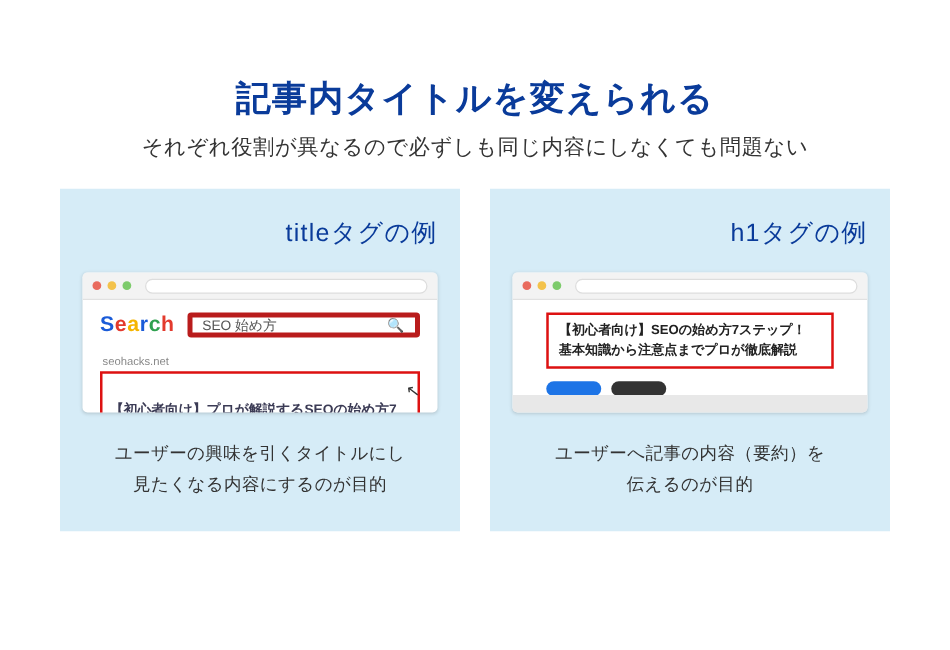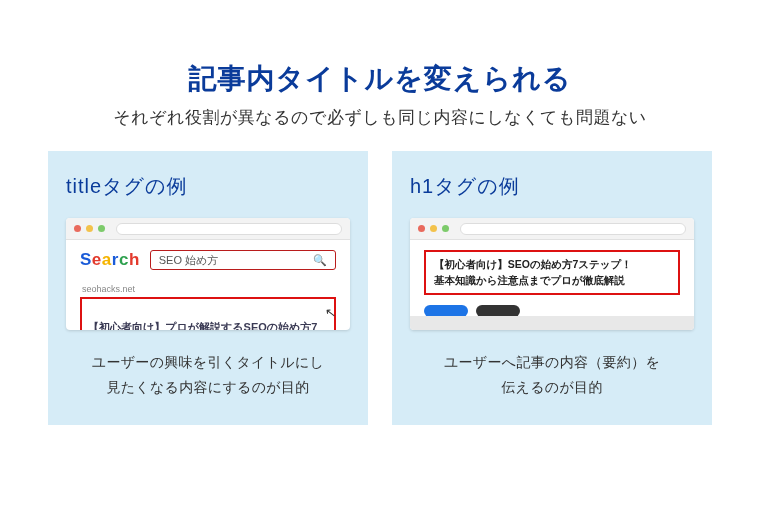--- a/index.html
+++ b/index.html
@@ -35,21 +35,21 @@
     display: flex;
     gap: 24px;
     justify-content: center;
   }
   .card {
     width: 320px;
     background: #d6ecf7;
     padding: 22px 18px 26px;
   }
   .card-title {
-    text-align: left;
+    text-align: right;
     font-size: 20px;
     font-weight: 500;
     color: #0a3b9a;
     margin-bottom: 18px;
     letter-spacing: 1px;
   }
   .browser {
     background: #fff;
     border-radius: 4px;
     overflow: hidden;
@@ -89,21 +89,21 @@
   .logo {
     font-weight: 700;
     font-size: 17px;
     letter-spacing: 0.5px;
   }
   .logo .c1{color:#1a5bd8}.logo .c2{color:#e33a2d}.logo .c3{color:#f5b400}
   .logo .c4{color:#1a5bd8}.logo .c5{color:#2fa14f}.logo .c6{color:#e33a2d}
   .search-box {
     flex: 1;
     height: 20px;
-    border: 1px solid #b91c1c;
+    border: 4px solid #b91c1c;
     border-radius: 3px;
     font-size: 11px;
     display: flex;
     align-items: center;
     padding: 0 8px;
     color: #555;
     justify-content: space-between;
   }
   .mag { font-size: 11px; color:#777; }
   .serp-site {
@@ -122,21 +122,21 @@
   }
   .cursor {
     position: absolute;
     right: 14px;
     bottom: 10px;
     font-size: 13px;
     color:#333;
     transform: rotate(-8deg);
   }
   
-  .article-body { padding: 10px 14px; }
+  .article-body { padding: 10px 27px; }
   .article-h1 {
     border: 2px solid #d11;
     padding: 5px 8px;
     font-size: 10.5px;
     font-weight: 700;
     color:#222;
     line-height: 1.45;
     text-align: left;
   }
   .pills {

